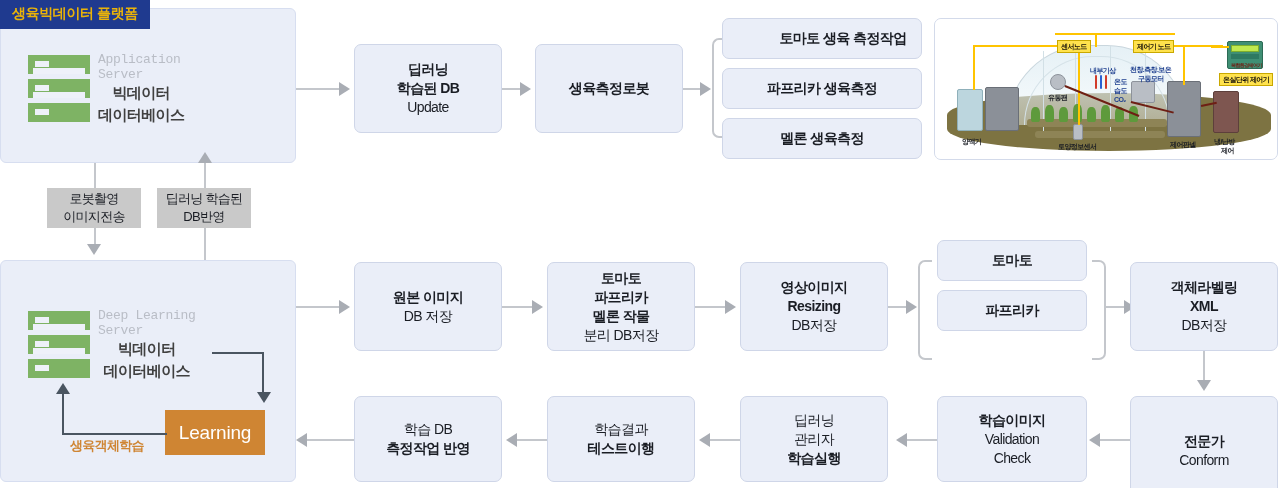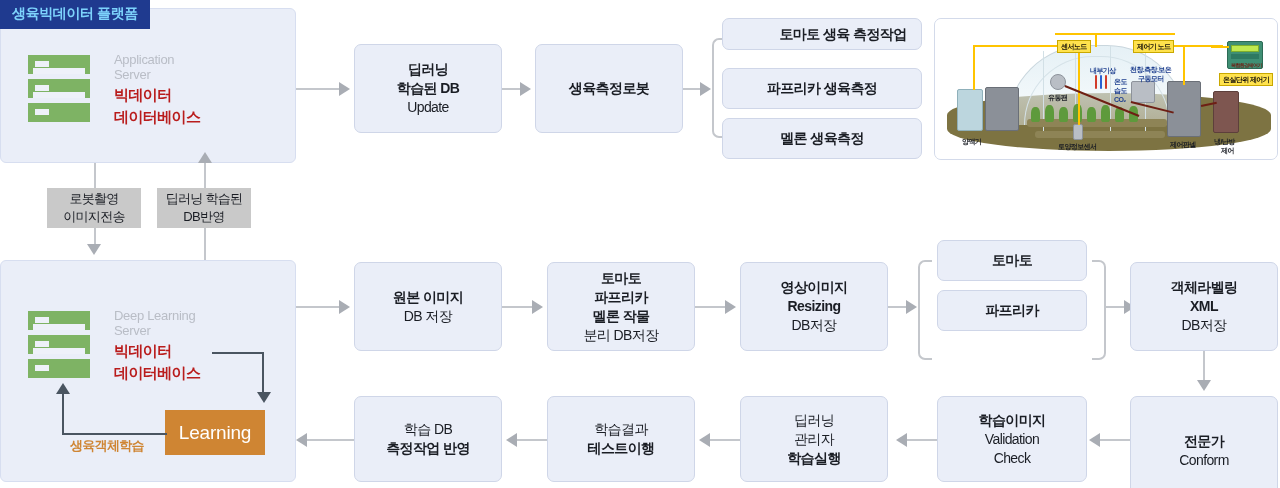--- a/index.html
+++ b/index.html
@@ -19,33 +19,34 @@
   
   .platform {
     position: absolute;
     background: #eaeef8;
     border: 1px solid #d7def0;
     border-radius: 6px;
   }
   .platform-title {
     position: absolute;
     background: #1f3a8f;
-    color: #7dd3fc;
+    color: #eab308;
     font-weight: bold;
     font-size: 14px;
     letter-spacing: -0.4px;
     padding: 5px 12px 6px 12px;
     white-space: nowrap;
     z-index: 5;
   }
   .server-row {
     position: absolute;
     display: flex;
     align-items: center;
-    gap: 24px;
+    gap: 8px;
+    font-family: Liberation Mono, monospace;
   }
   .server-icon {
     width: 62px; height: 68px;
     position: relative;
     flex: none;
   }
   .server-icon .unit {
     position: absolute;
     left: 0; width: 62px; height: 19px;
     background: #7cb25f;
@@ -70,26 +71,27 @@
   .server-icon .bar.a { top: 13px; }
   .server-icon .bar.b { top: 37px; }
 
   .server-text .sub {
     color: #b9bdc6;
     font-size: 13px;
     line-height: 15px;
     letter-spacing: -0.3px;
   }
   .server-text .main {
-    color: #b91c1c;
+    color: #404040;
     font-weight: bold;
     font-size: 15px;
     line-height: 19px;
     letter-spacing: -0.6px;
     margin-top: 3px;
+    text-align: center;
   }
 
   
   .node {
     position: absolute;
     background: #eaeef8;
     border: 1px solid #cfd6e8;
     border-radius: 7px;
     display: flex;
     align-items: center;
@@ -391,21 +393,21 @@
     <div>
 
       <span class="ln bold">생육측정로봇</span>
     </div>
   </div>
 
   <div class="ln-h" style="left:683px; top:88px; width:18px;"></div>
   <div class="arrow right" style="left:700px; top:82px;"></div>
   <div class="bracket open-right" style="left:712px; top:38px; width:14px; height:100px;"></div>
 
-  <div class="node" style="left:722px; top:18px; width:200px; height:32px;padding-left:48px;">
+  <div class="node" style="left:722px; top:18px; width:200px; height:41px;padding-left:48px;">
     <span class="ln bold">토마토 생육 측정작업</span>
   </div>
   <div class="node" style="left:722px; top:68px; width:200px; height:41px;">
     <span class="ln bold">파프리카 생육측정</span>
   </div>
   <div class="node" style="left:722px; top:118px; width:200px; height:41px;">
     <span class="ln bold">멜론 생육측정</span>
   </div>
 
   <div class="photo-panel" style="left:934px; top:18px; width:344px; height:142px;">

